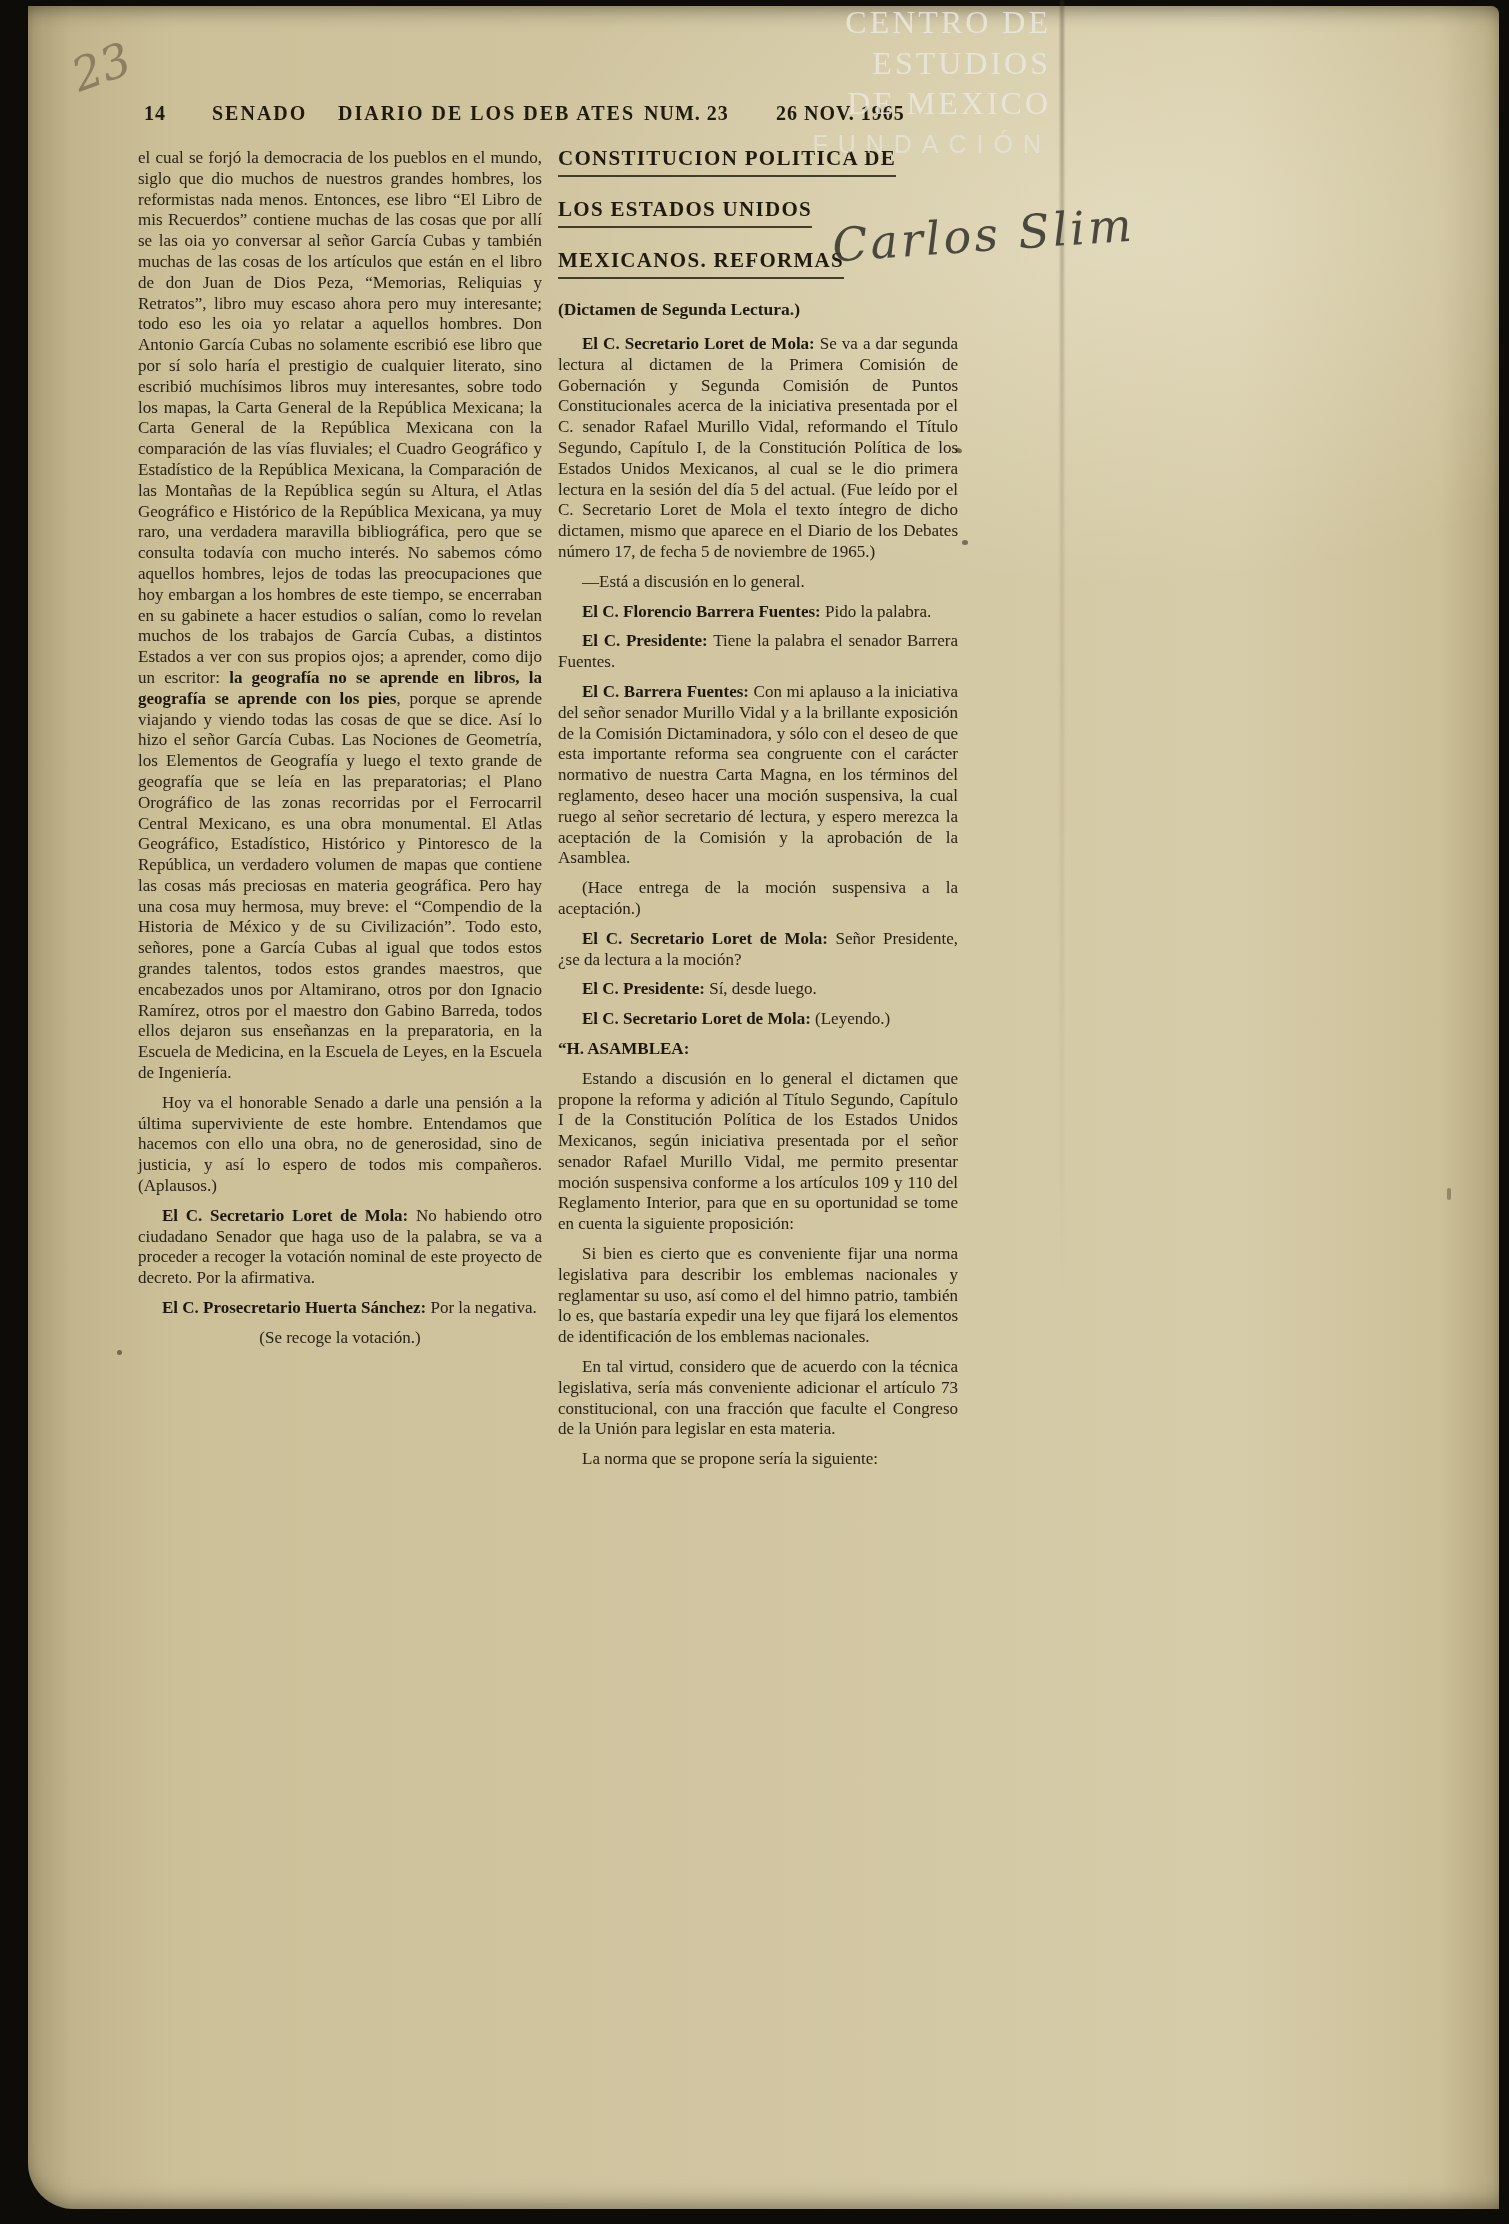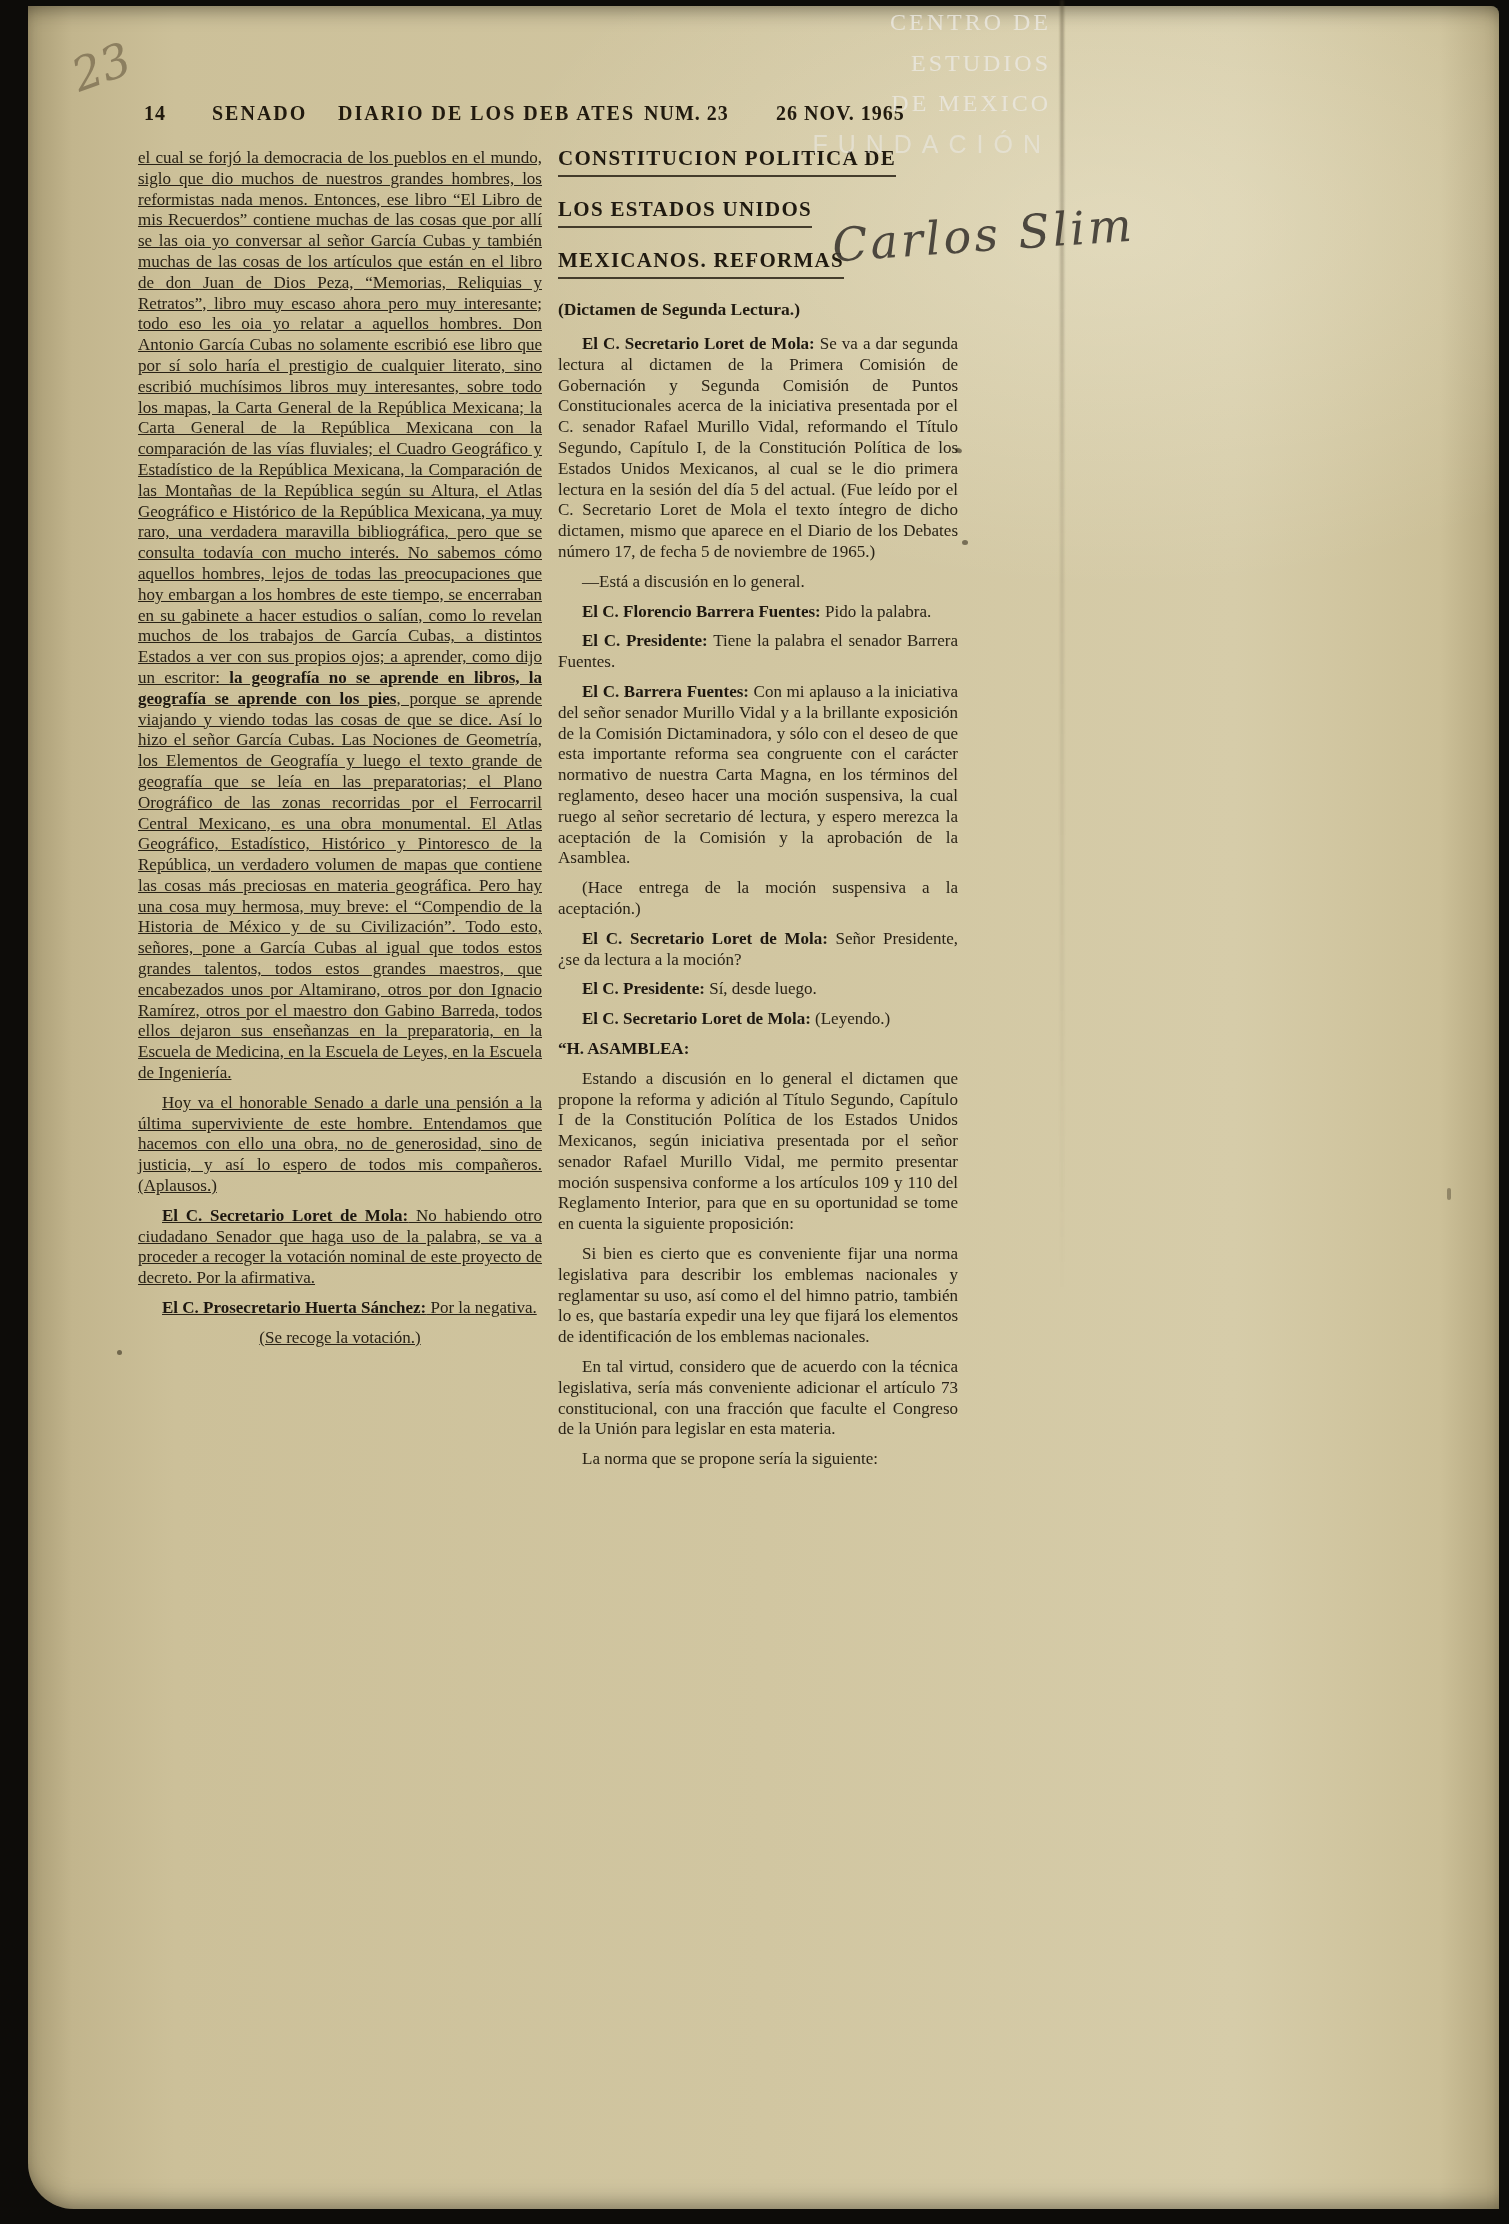--- a/index.html
+++ b/index.html
@@ -29,21 +29,21 @@
   .page-header { position:absolute; left:4px; top:96px; width:100%; height:34px; color:#211a0f; }
   .page-header .hitem { position:absolute; font-weight:bold; font-size:20px; white-space:nowrap; }
   .h-pagenum  { left:112px; letter-spacing:1px; }
   .h-chamber  { left:180px; letter-spacing:2px; font-size:21px; }
   .h-title    { left:306px; letter-spacing:2px; font-size:21px; }
   .h-issue    { left:612px; letter-spacing:1px; }
   .h-date     { left:744px; letter-spacing:1px; }
 
   
   .col { position:absolute; width:404px; color:#292216; }
-  #col-left  { left:110px; top:142px;text-decoration:underline; }
+  #col-left  { left:110px; top:142px; }
   #col-right { left:530px; top:140px; width:400px; }
 
   .col p {
     font-size:17px; line-height:20.8px;
     text-align:justify; margin-bottom:9px;
   }
   .col p.indent { text-indent:24px; }
   .col p.center { text-align:center; text-indent:0; }
   .col b { font-weight:bold; color:#1d1710; }
 
@@ -56,21 +56,21 @@
     padding-bottom:4px;
   }
   .sub { font-weight:bold; font-size:17.5px; margin:2px 0 14px; color:#201a10; }
 
   
   .watermark {
     position:absolute; top:2px; right:458px; width:460px;
     text-align:right; pointer-events:none;
     color:rgba(234,232,224,0.82);
   }
-  .wm-line { font-size:24px; line-height:40.5px; letter-spacing:3px; font-family:"Liberation Serif",serif; }
+  .wm-line { font-size:32px; line-height:40.5px; letter-spacing:3px; font-family:"Liberation Serif",serif; }
   .wm-foundation {
     font-family:"Liberation Sans",sans-serif;
     font-size:25px; line-height:34px; letter-spacing:10px;
     color:rgba(231,228,219,0.72); margin-top:3px;
   }
 
   
   .signature {
     position:absolute; left:832px; top:208px;
     font-family:"DejaVu Serif",serif; font-style:italic;

